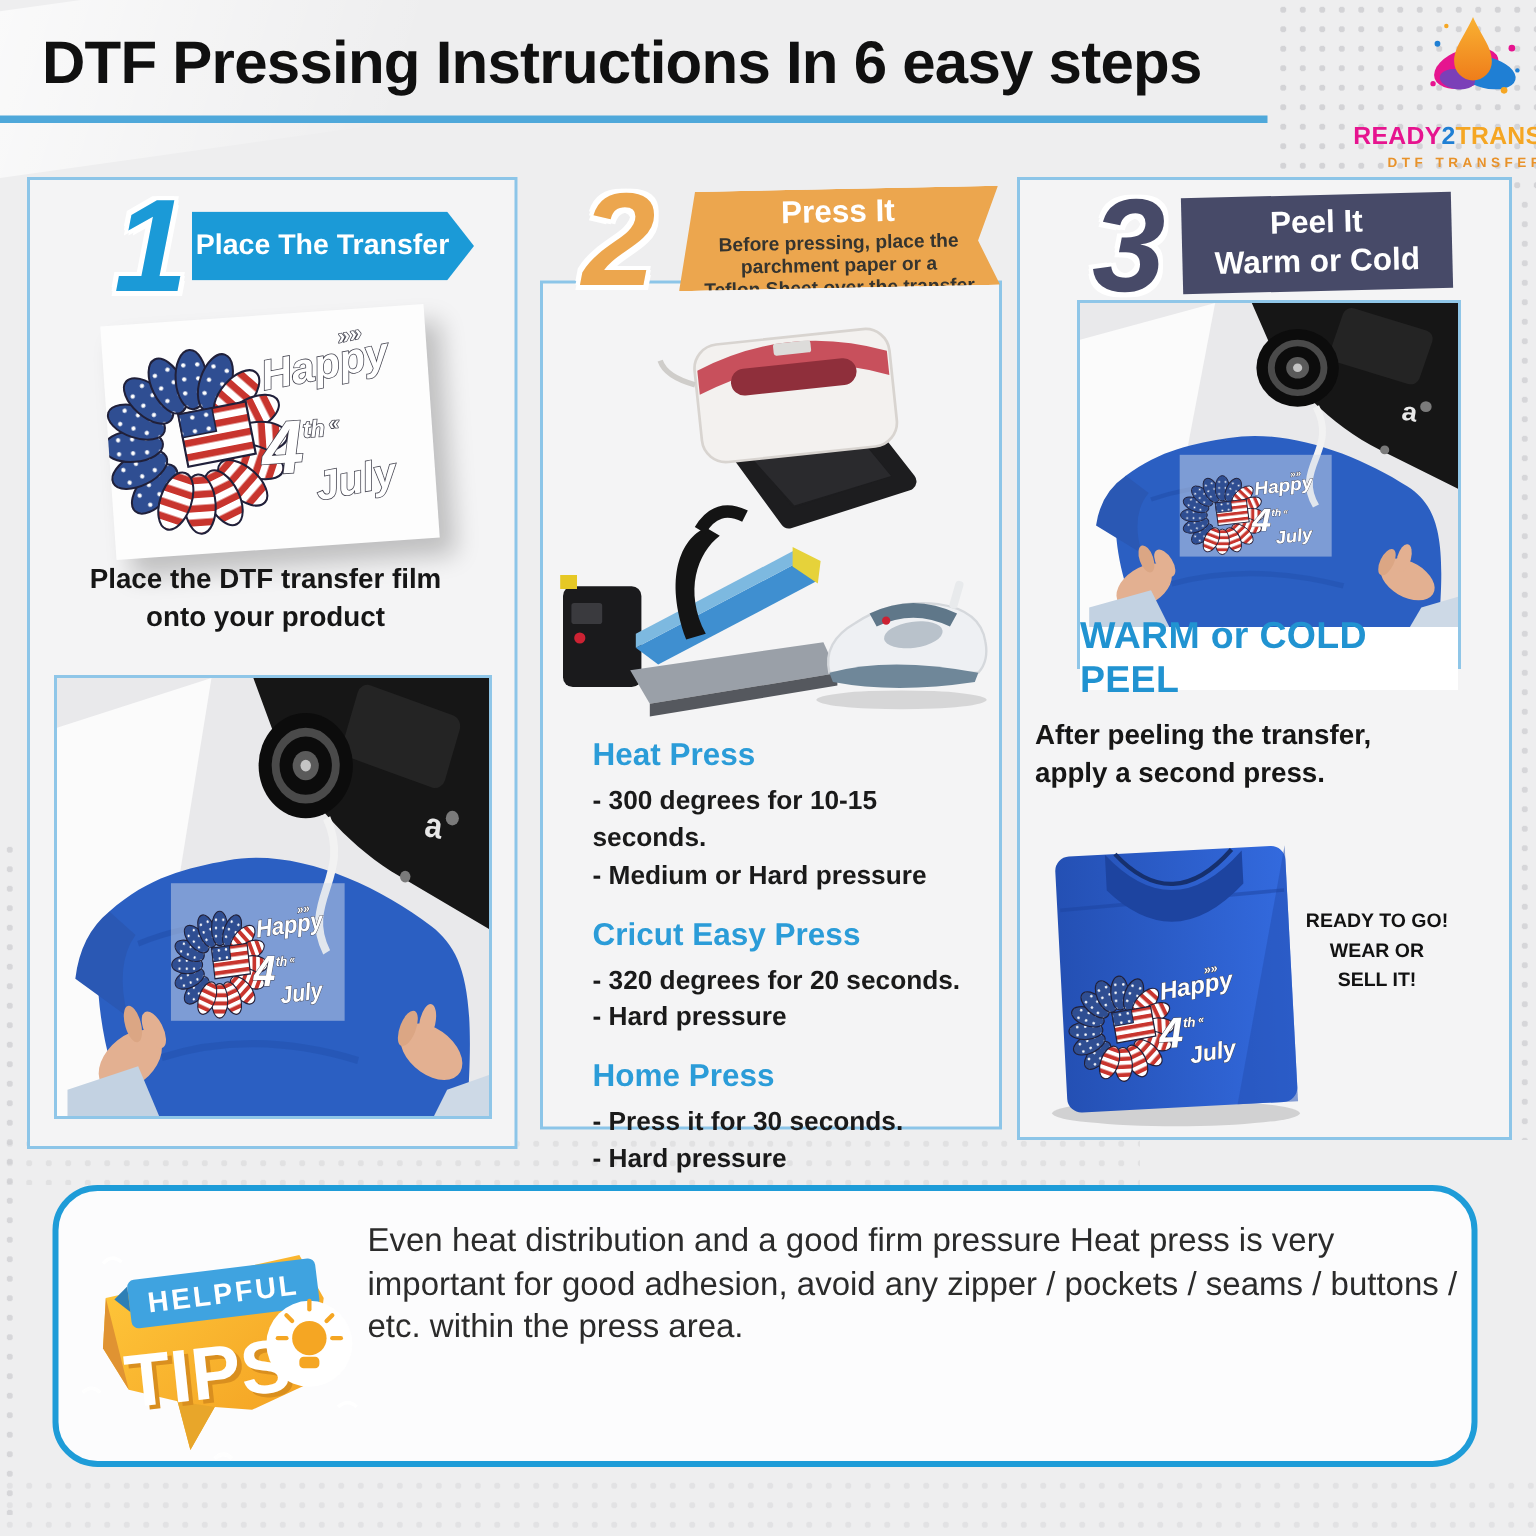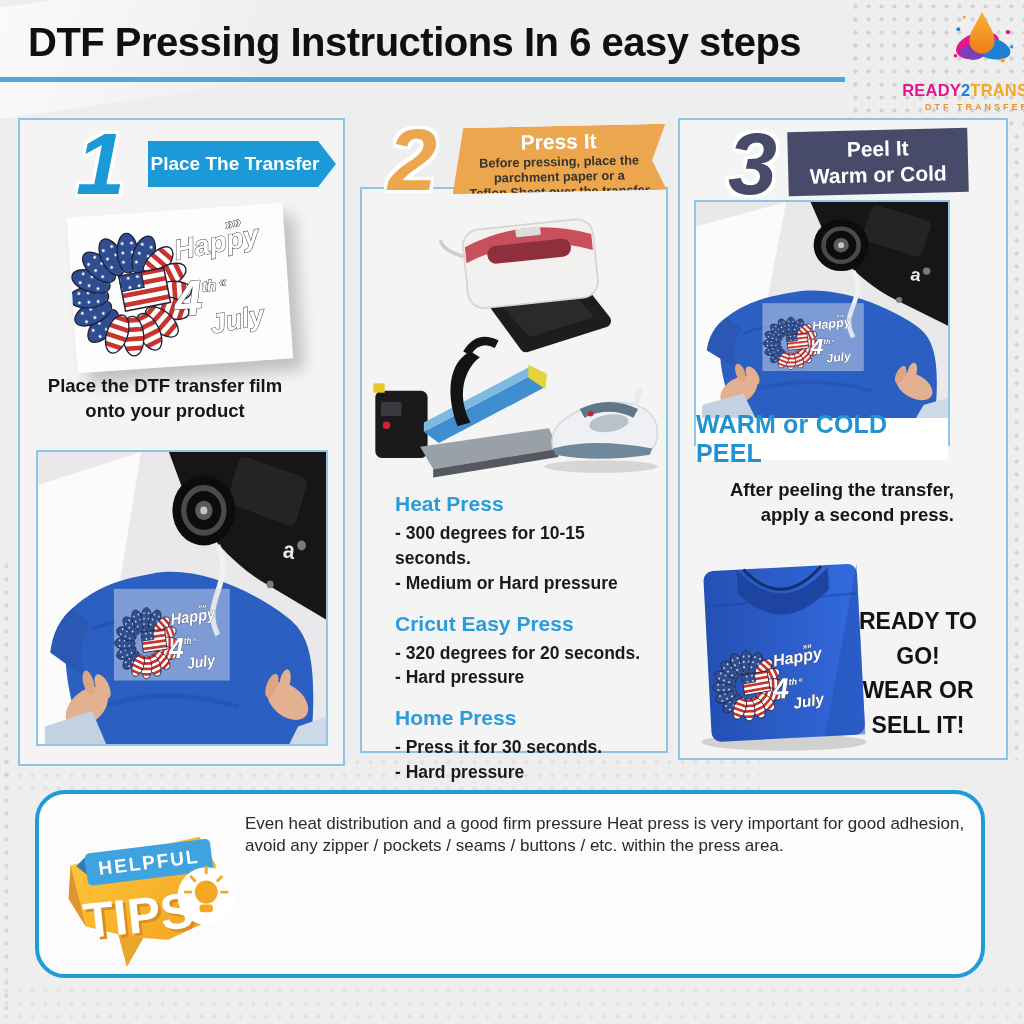--- a/index.html
+++ b/index.html
@@ -42,21 +42,21 @@
     position:absolute;font-size:88px;line-height:.95;font-weight:800;font-style:italic;
     text-shadow:3px 0 0 #fff,-3px 0 0 #fff,0 3px 0 #fff,0 -3px 0 #fff,
                 3px 3px 0 #fff,-3px -3px 0 #fff,3px -3px 0 #fff,-3px 3px 0 #fff;
     z-index:5;
   }
   #num1{left:76px;top:122px;color:#1b9ad7;}
   #num2{left:388px;top:118px;color:#eca64e;}
   #num3{left:728px;top:122px;color:#474a68;}
   .ribbon{position:absolute;z-index:4;box-sizing:border-box;}
   #ribbon1{
-    left:148px;top:141px;width:188px;height:46px;background:#1b9ad7;
+    left:128px;top:141px;width:188px;height:46px;background:#1b9ad7;
     clip-path:polygon(0 0, calc(100% - 18px) 0, 100% 50%, calc(100% - 18px) 100%, 0 100%);
     display:flex;align-items:center;justify-content:center;padding-right:14px;
   }
   #ribbon1 .ribbon-title{font-size:19px;font-weight:800;color:#fff;}
   #ribbon2{
     left:452px;top:126px;width:214px;height:66px;background:#eca64e;
     clip-path:polygon(12px 0, 100% 0, calc(100% - 14px) 55%, 100% 100%, 0 100%);
     transform:rotate(-1.2deg);
     text-align:center;padding-top:4px;
   }
@@ -66,58 +66,58 @@
     left:788px;top:130px;width:180px;height:64px;background:#474a68;transform:rotate(-1.4deg);
     display:flex;align-items:center;justify-content:center;text-align:center;
   }
   #ribbon3 .ribbon-title{font-size:21px;font-weight:800;color:#fff;line-height:1.25;white-space:pre-line;}
   
   #film{
     left:72px;top:210px;width:216px;height:156px;background:#fdfdfd;
     transform:rotate(-4deg);box-shadow:10px 12px 16px rgba(0,0,0,.22);
   }
   #caption1{
-    left:12px;top:374px;width:306px;text-align:center;
+    left:24px;top:374px;width:306px;text-align:center;
     font-size:18.5px;font-weight:700;color:#161616;line-height:1.35;white-space:pre-line;
   }
   .photo-frame{position:absolute;border:2px solid #8fc6e8;background:#fff;box-sizing:border-box;}
   #photo1{left:36px;top:450px;width:292px;height:296px;}
   #photo1 svg{display:block;width:100%;height:100%;}
   
   #cricut-img{left:428px;top:210px;width:196px;height:170px;}
   #hpress-img{left:364px;top:318px;width:200px;height:168px;}
   #iron-img{left:534px;top:366px;width:134px;height:116px;}
   #press-specs{left:374px;top:492px;width:288px;}
   .spec-heading{font-size:21px;font-weight:800;color:#2b9cd8;margin:0 0 5px 0;}
   .spec-line{font-size:17.5px;font-weight:700;color:#1a1a1a;line-height:1.42;}
   .spec-section{margin-bottom:16px;margin-left:21px;}
   
-  #photobox3{left:694px;top:200px;width:256px;height:246px;}
+  #photobox3{left:718px;top:200px;width:256px;height:246px;}
   #photobox3 svg{display:block;width:100%;height:216px;}
   #peel-label{
     height:42px;display:flex;align-items:center;justify-content:center;
     font-size:25px;font-weight:800;color:#2193d1;letter-spacing:.2px;background:#fff;
   }
   #caption3{
-    left:690px;top:478px;width:264px;text-align:right;
+    left:690px;top:478px;width:264px;text-align:left;
     font-size:18.5px;font-weight:700;color:#161616;line-height:1.35;white-space:pre-line;
   }
   #folded-img{left:688px;top:540px;width:192px;height:218px;}
   #ready-text{
     left:850px;top:604px;width:136px;text-align:center;
-    font-size:23px;font-weight:800;color:#121212;line-height:1.5;white-space:pre-line;
+    font-size:13px;font-weight:800;color:#121212;line-height:1.5;white-space:pre-line;
   }
   
   #tips-box{
     left:35px;top:790px;width:950px;height:188px;box-sizing:border-box;
     background:#fcfcfd;border:4px solid #1e9cd8;border-radius:30px;
   }
   #tips-badge{left:50px;top:808px;width:194px;height:172px;z-index:3;}
   #tips-text{left:245px;top:813px;width:730px;}
-  #tips-text p{margin:0 0 13px 0;font-size:17px;font-weight:400;color:#2b2b2b;line-height:1.3;}
+  #tips-text p{margin:0 0 13px 0;font-size:22px;font-weight:400;color:#2b2b2b;line-height:1.3;}
   svg text{font-family:"Liberation Sans",sans-serif;}
   .script-text{font-family:"DejaVu Serif",serif;font-style:italic;font-weight:bold;}
 </style>
 </head>
 <body>
 
 <svg width="0" height="0" style="position:absolute" aria-hidden="true">
   <defs>
     <pattern id="p-stars" width="9" height="9" patternUnits="userSpaceOnUse">
       <rect width="9" height="9" fill="#2f4e92"></rect>

